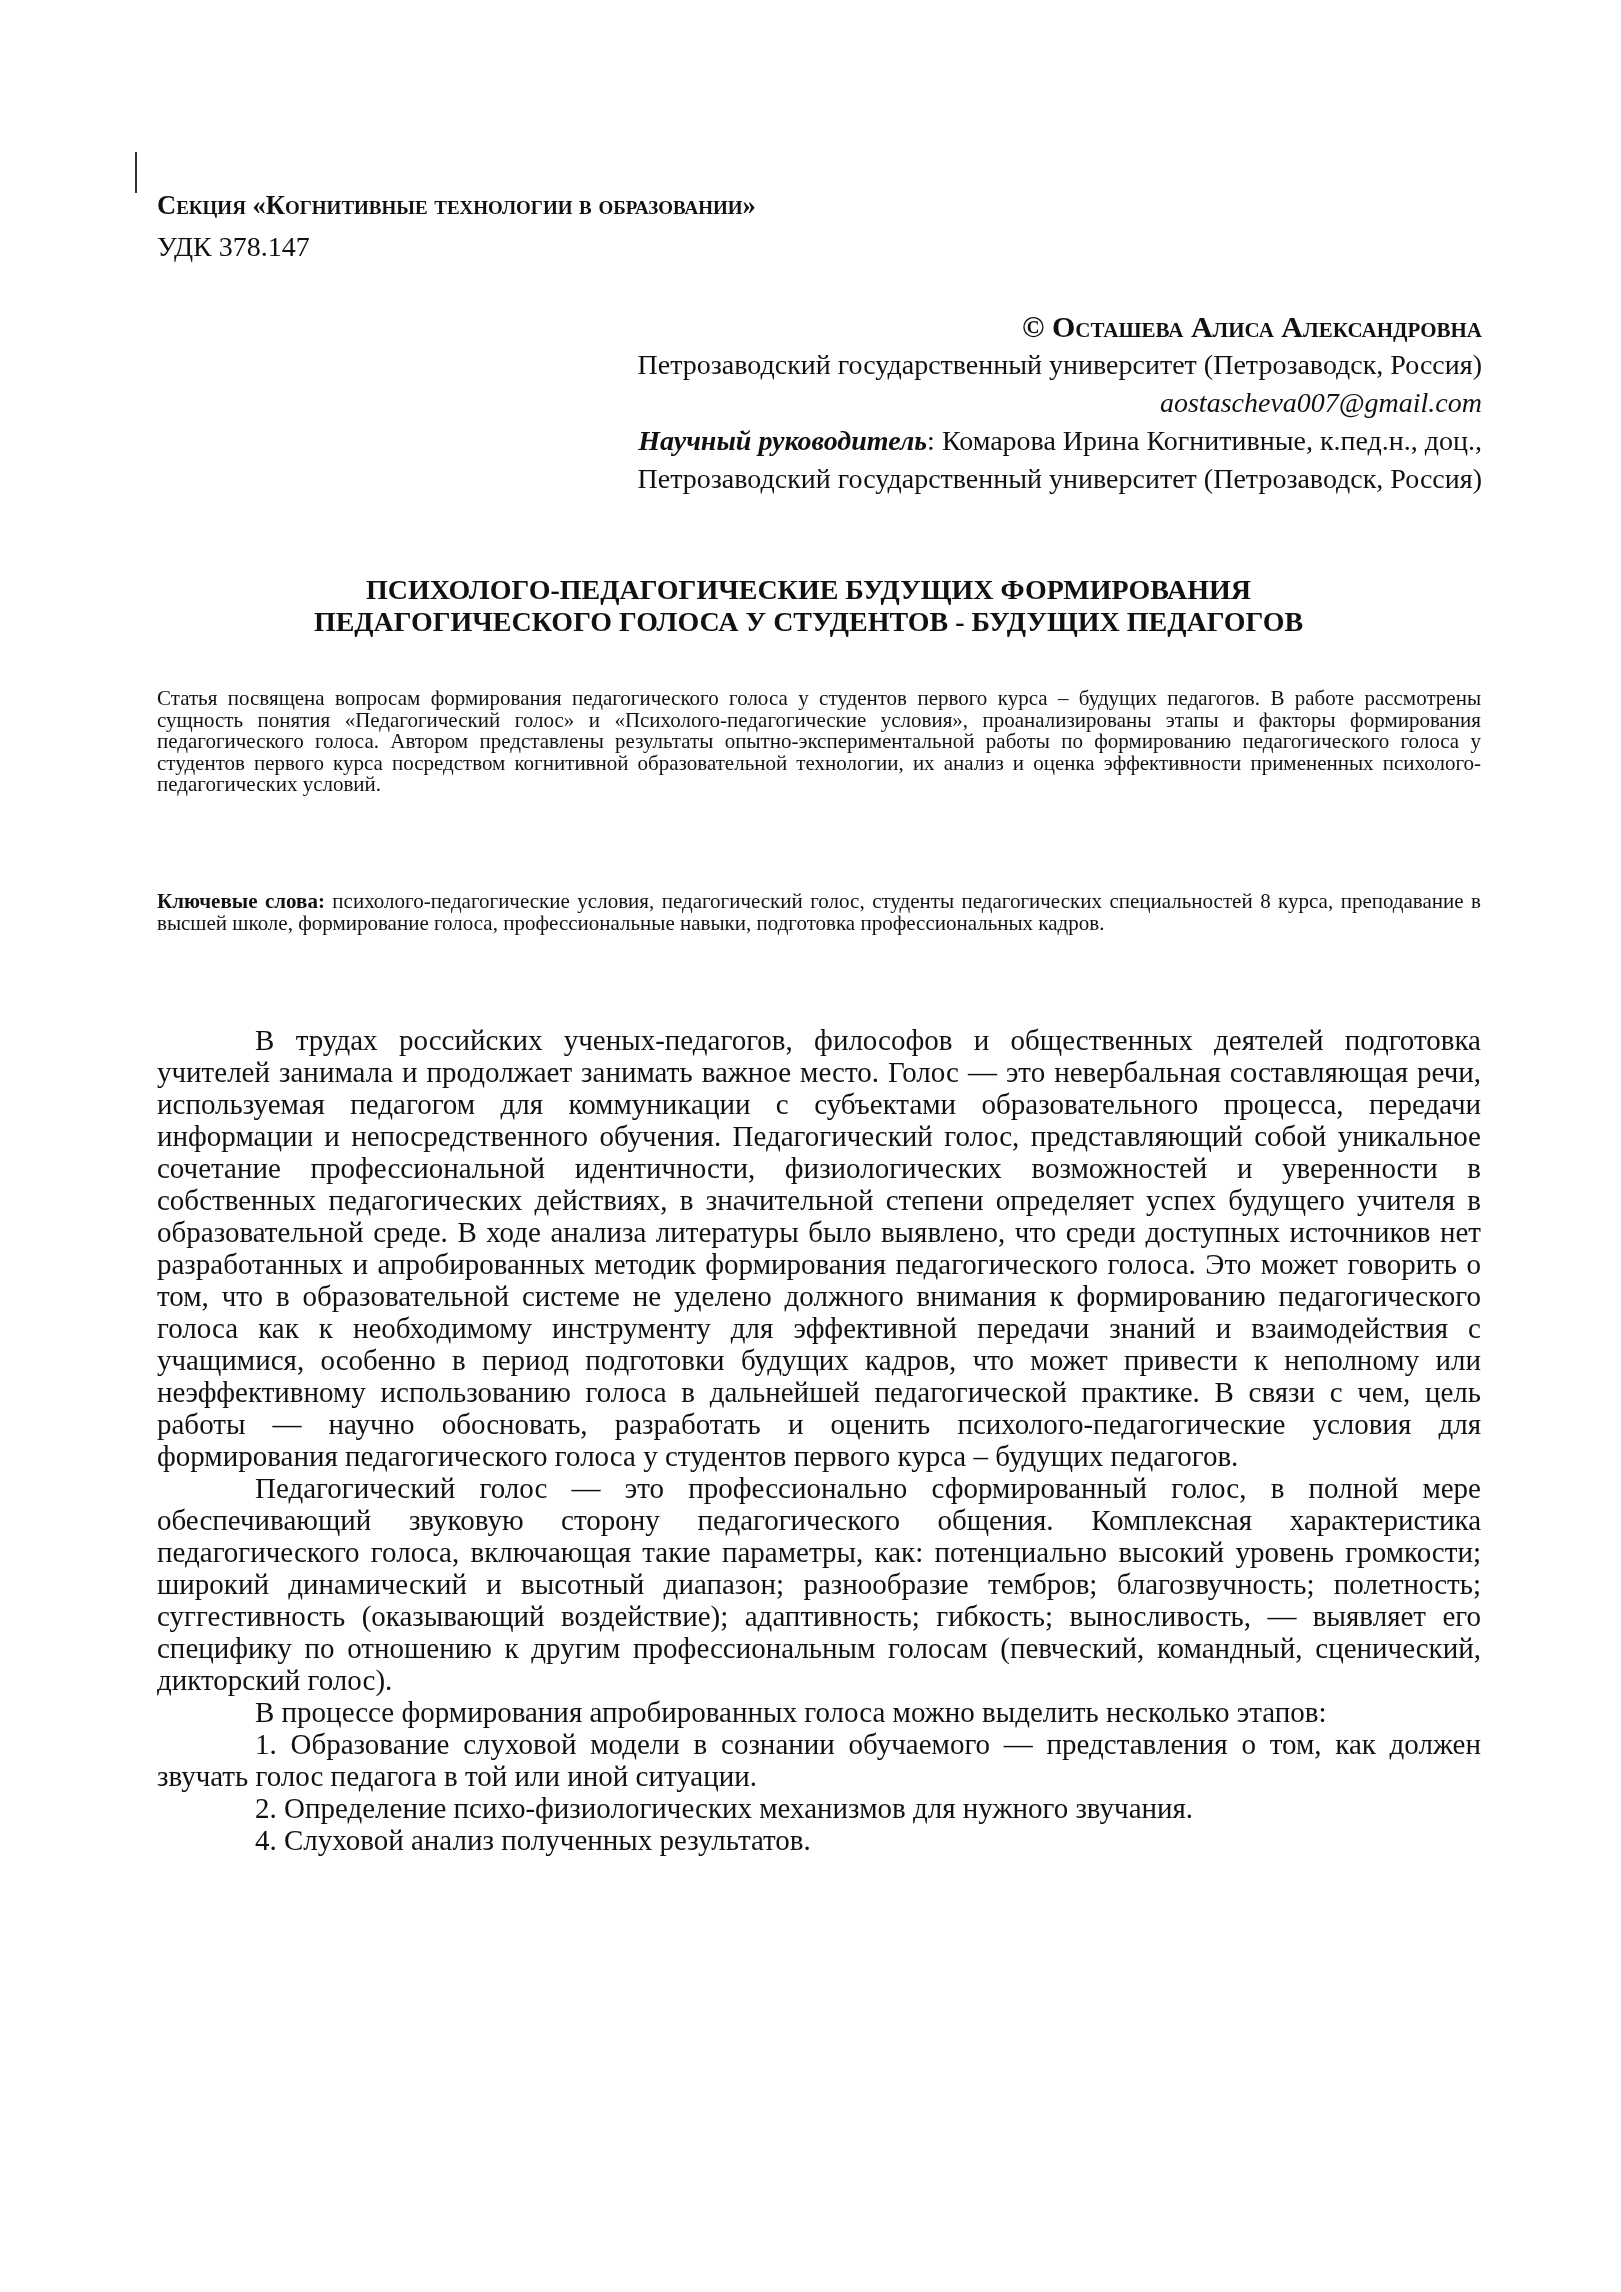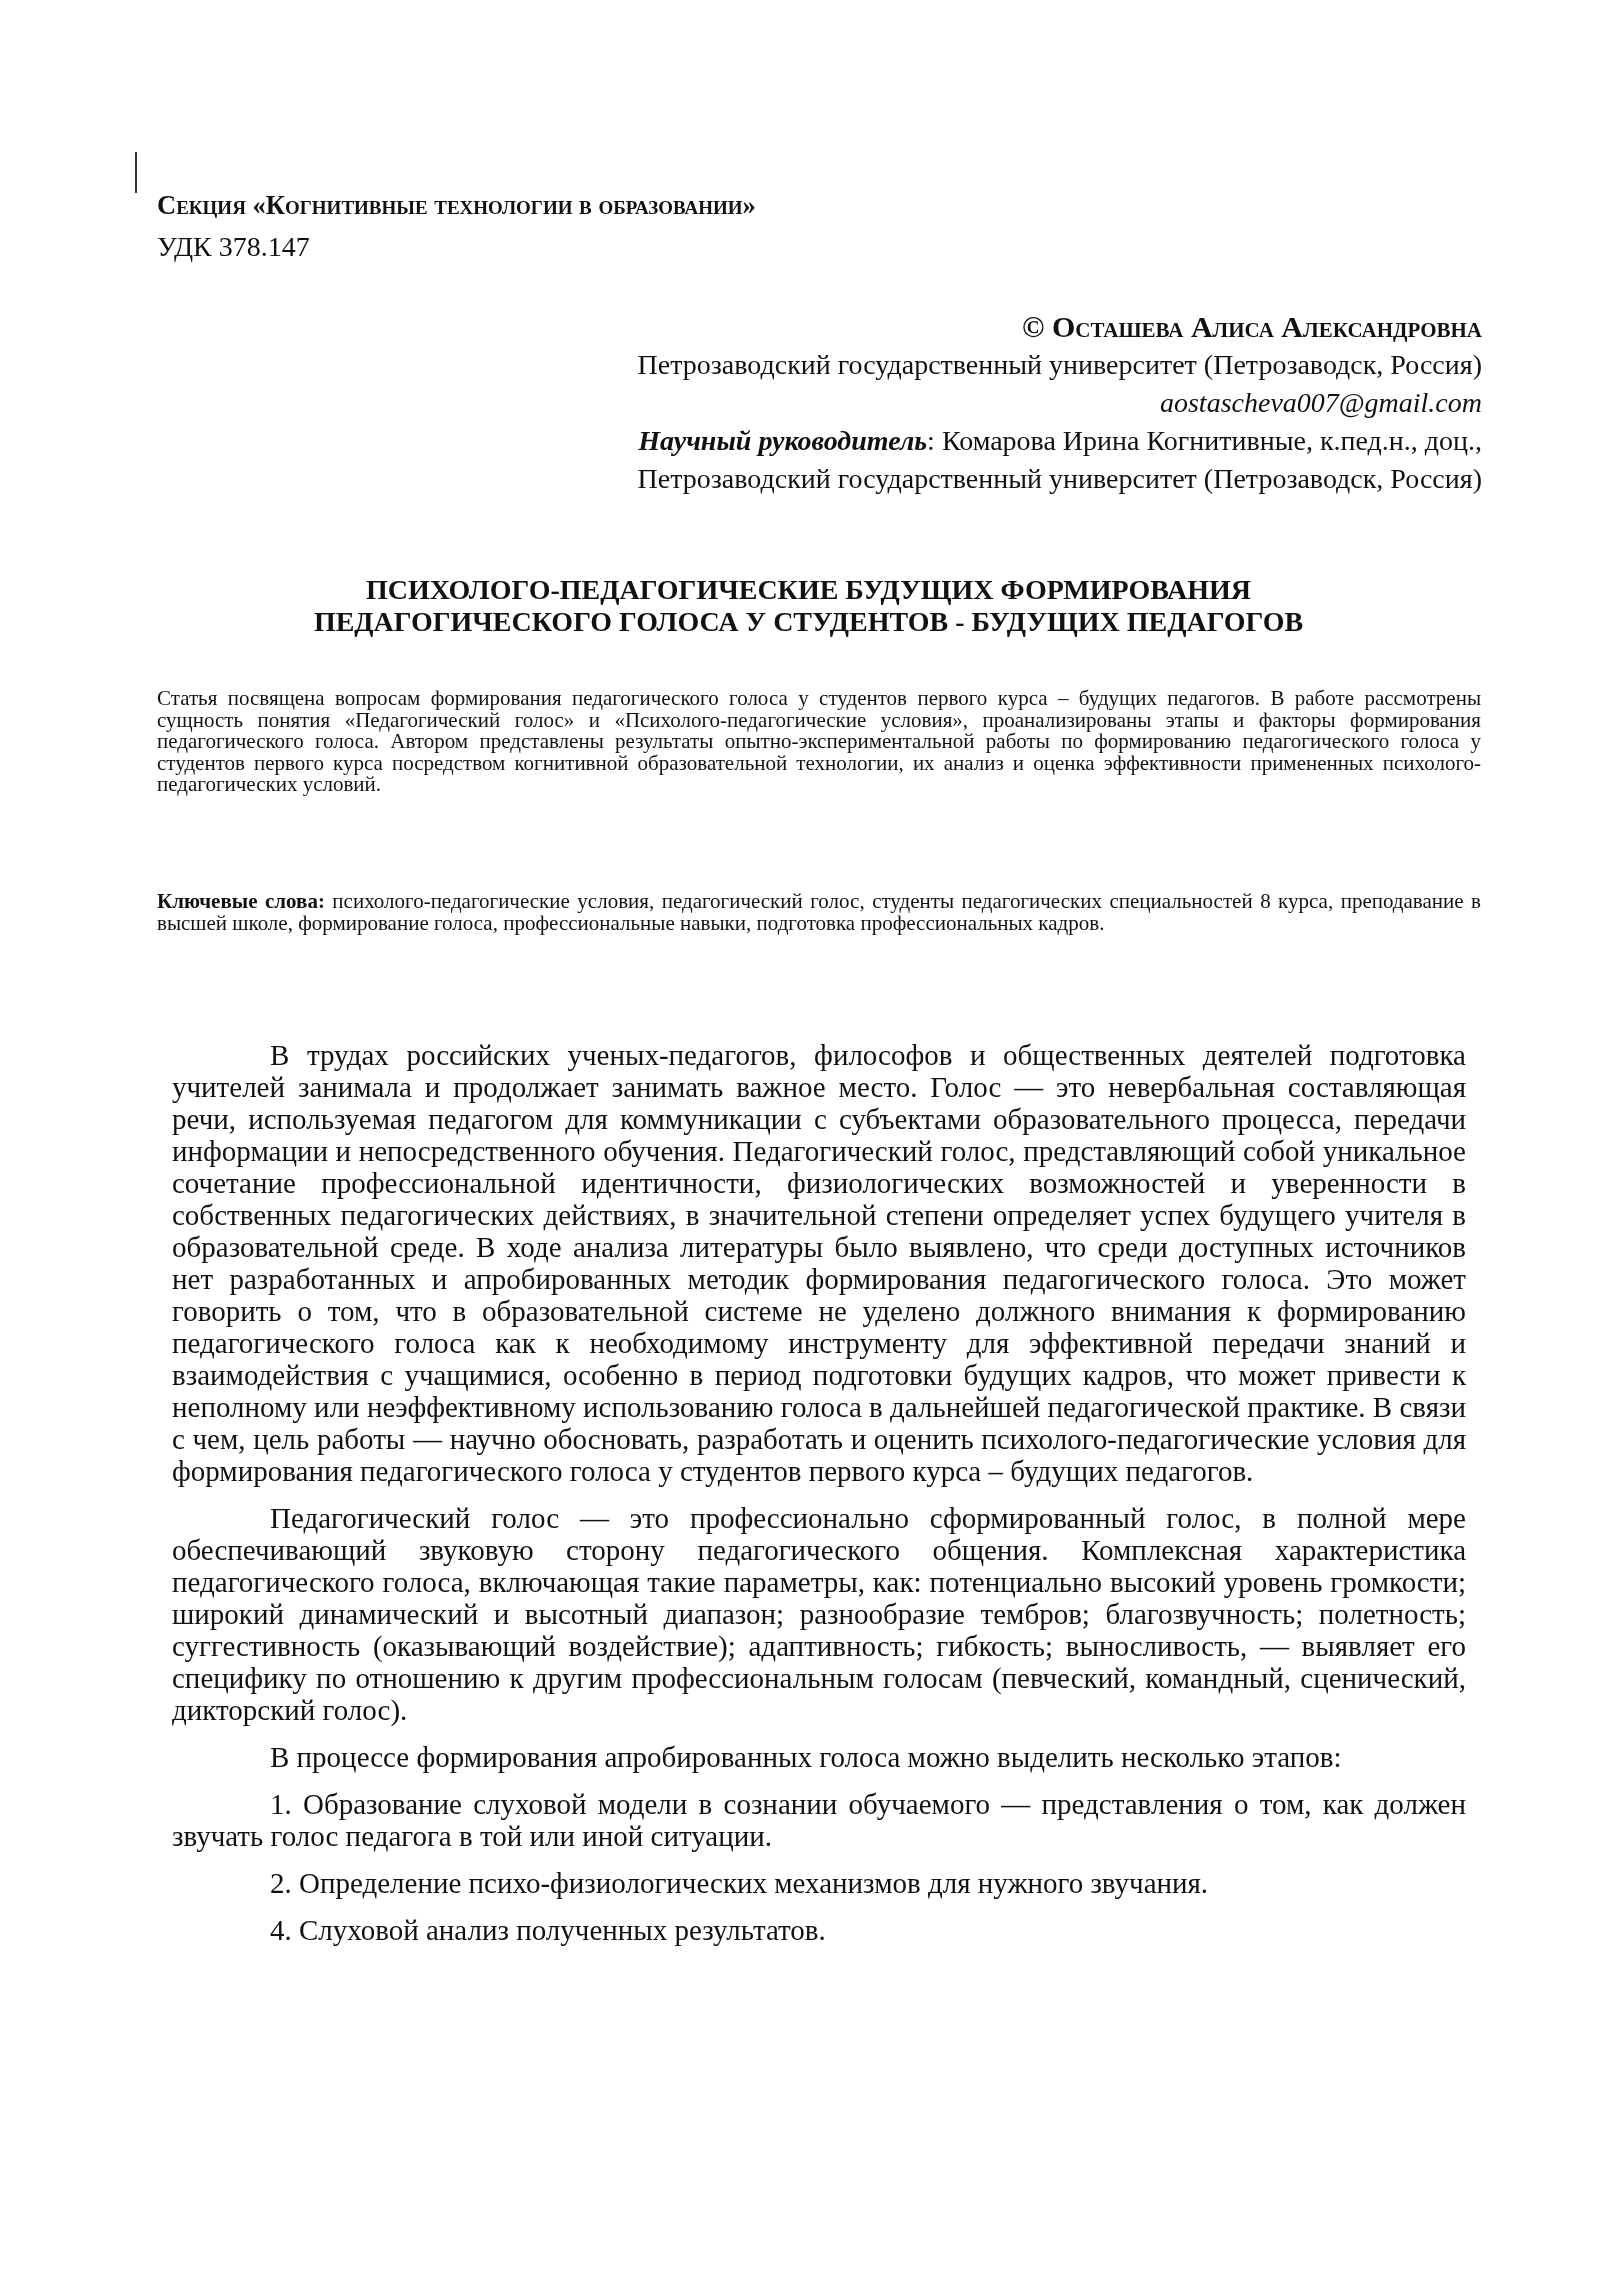--- a/index.html
+++ b/index.html
@@ -17,21 +17,21 @@
   .supervisor-label { font-weight: bold; font-style: italic; }
   .title { position: absolute; left: 147px; top: 574px; width: 1323px; text-align: center;
            font-size: 28px; font-weight: bold; line-height: 32px; }
   .abstract { position: absolute; left: 157px; top: 688px; width: 1324px; font-size: 21px;
               line-height: 21.6px; text-align: justify; }
   .keywords { position: absolute; left: 157px; top: 891px; width: 1324px; font-size: 21px;
               line-height: 21.6px; text-align: justify; }
   .kw-label { font-weight: bold; }
   .body-text { position: absolute; left: 157px; top: 1024px; width: 1324px; font-size: 29px;
                line-height: 32px; }
-  .body-text p { margin: 15px; text-align: justify; text-indent: 98px; }
+  .body-text p { margin: 0; text-align: justify; text-indent: 98px; }
   .page-number { position: absolute; left: 0; width: 1621px; top: 2152px; text-align: center; font-size: 28px; }
 </style>
 </head>
 <body>
 
 <div class="page">
 
   <div class="section-bar"></div>
   <div class="section-title">Секция «Когнитивные технологии в образовании»</div>
   <div class="udk">УДК 378.147</div>

